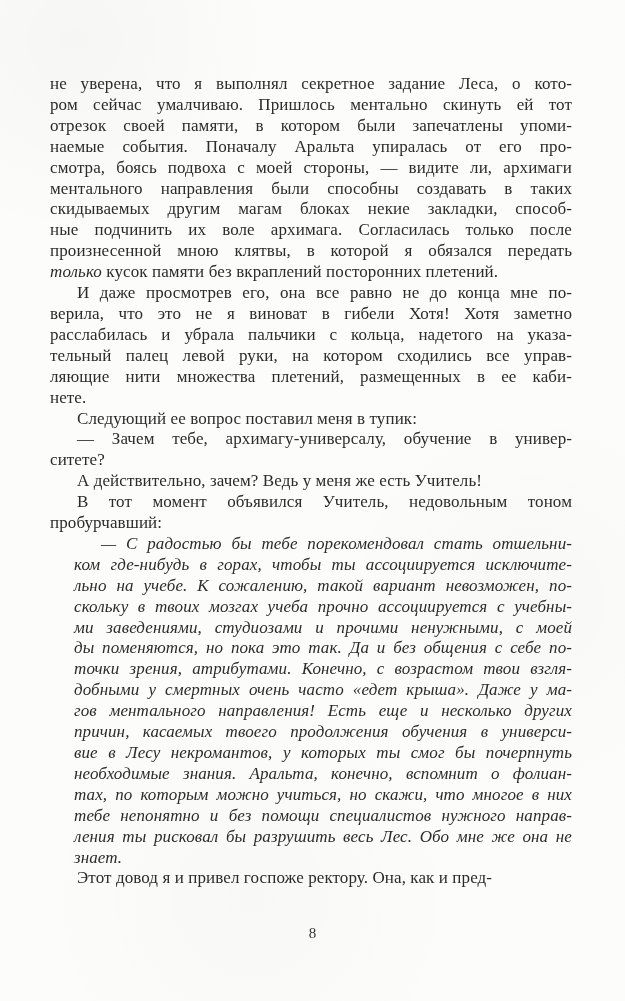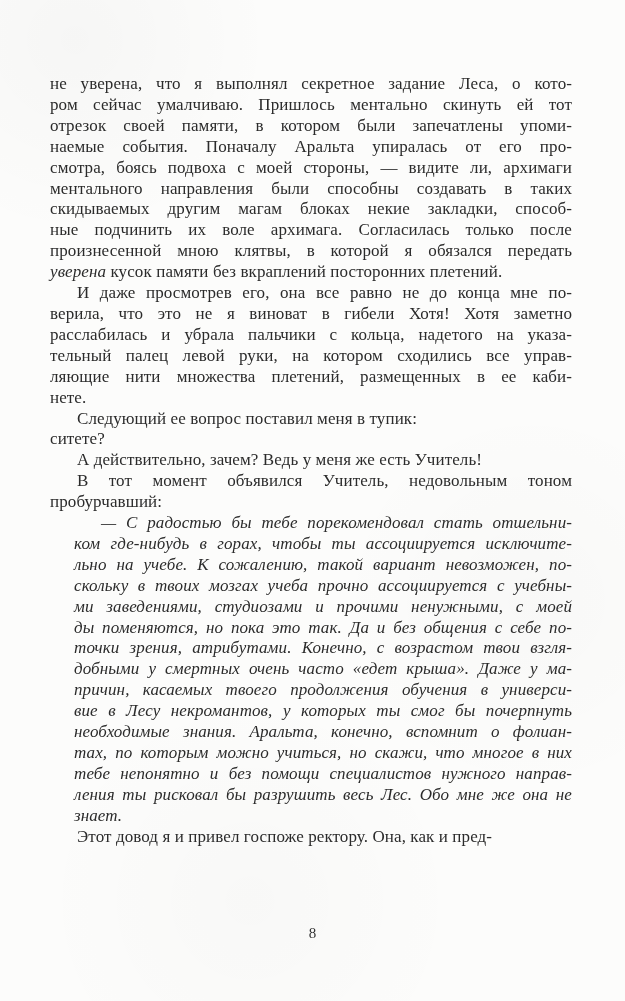--- a/index.html
+++ b/index.html
@@ -72,52 +72,54 @@
       <div class="para">
         <div class="line">не уверена, что я выполнял секретное задание Леса, о кото-</div>
         <div class="line">ром сейчас умалчиваю. Пришлось ментально скинуть ей тот</div>
         <div class="line">отрезок своей памяти, в котором были запечатлены упоми-</div>
         <div class="line">наемые события. Поначалу Аральта упиралась от его про-</div>
         <div class="line">смотра, боясь подвоха с моей стороны, — видите ли, архимаги</div>
         <div class="line">ментального направления были способны создавать в таких</div>
         <div class="line">скидываемых другим магам блоках некие закладки, способ-</div>
         <div class="line">ные подчинить их воле архимага. Согласилась только после</div>
         <div class="line">произнесенной мною клятвы, в которой я обязался передать</div>
-        <div class="line last"><em>уверена</em> кусок памяти без вкраплений посторонних плетений.</div>
+        <div class="line last"><em>только</em> кусок памяти без вкраплений посторонних плетений.</div>
       </div>
       <div class="para">
         <div class="line indent">И даже просмотрев его, она все равно не до конца мне по-</div>
         <div class="line">верила, что это не я виноват в гибели Хотя! Хотя заметно</div>
         <div class="line">расслабилась и убрала пальчики с кольца, надетого на указа-</div>
         <div class="line">тельный палец левой руки, на котором сходились все управ-</div>
         <div class="line">ляющие нити множества плетений, размещенных в ее каби-</div>
         <div class="line last">нете.</div>
       </div>
       <div class="para">
         <div class="line only indent">Следующий ее вопрос поставил меня в тупик:</div>
       </div>
       <div class="para">
+        <div class="line indent">—  Зачем тебе, архимагу-универсалу, обучение в универ-</div>
         <div class="line last">ситете?</div>
       </div>
       <div class="para">
         <div class="line only indent">А действительно, зачем? Ведь у меня же есть Учитель!</div>
       </div>
       <div class="para">
         <div class="line indent">В тот момент объявился Учитель, недовольным тоном</div>
         <div class="line last">пробурчавший:</div>
       </div>
       <div class="para italic">
         <div class="line indent">—  С радостью бы тебе порекомендовал стать отшельни-</div>
         <div class="line">ком где-нибудь в горах, чтобы ты ассоциируется исключите-</div>
         <div class="line">льно на учебе. К сожалению, такой вариант невозможен, по-</div>
         <div class="line">скольку в твоих мозгах учеба прочно ассоциируется с учебны-</div>
         <div class="line">ми заведениями, студиозами и прочими ненужными, с моей</div>
         <div class="line">ды поменяются, но пока это так. Да и без общения с себе по-</div>
         <div class="line">точки зрения, атрибутами. Конечно, с возрастом твои взгля-</div>
         <div class="line">добными у смертных очень часто «едет крыша». Даже у ма-</div>
+        <div class="line">гов ментального направления! Есть еще и несколько других</div>
         <div class="line">причин, касаемых твоего продолжения обучения в универси-</div>
         <div class="line">вие в Лесу некромантов, у которых ты смог бы почерпнуть</div>
         <div class="line">необходимые знания. Аральта, конечно, вспомнит о фолиан-</div>
         <div class="line">тах, по которым можно учиться, но скажи, что многое в них</div>
         <div class="line">тебе непонятно и без помощи специалистов нужного направ-</div>
         <div class="line">ления ты рисковал бы разрушить весь Лес. Обо мне же она не</div>
         <div class="line last">знает.</div>
       </div>
       <div class="para">
         <div class="line only indent">Этот довод я и привел госпоже ректору. Она, как и пред-</div>

